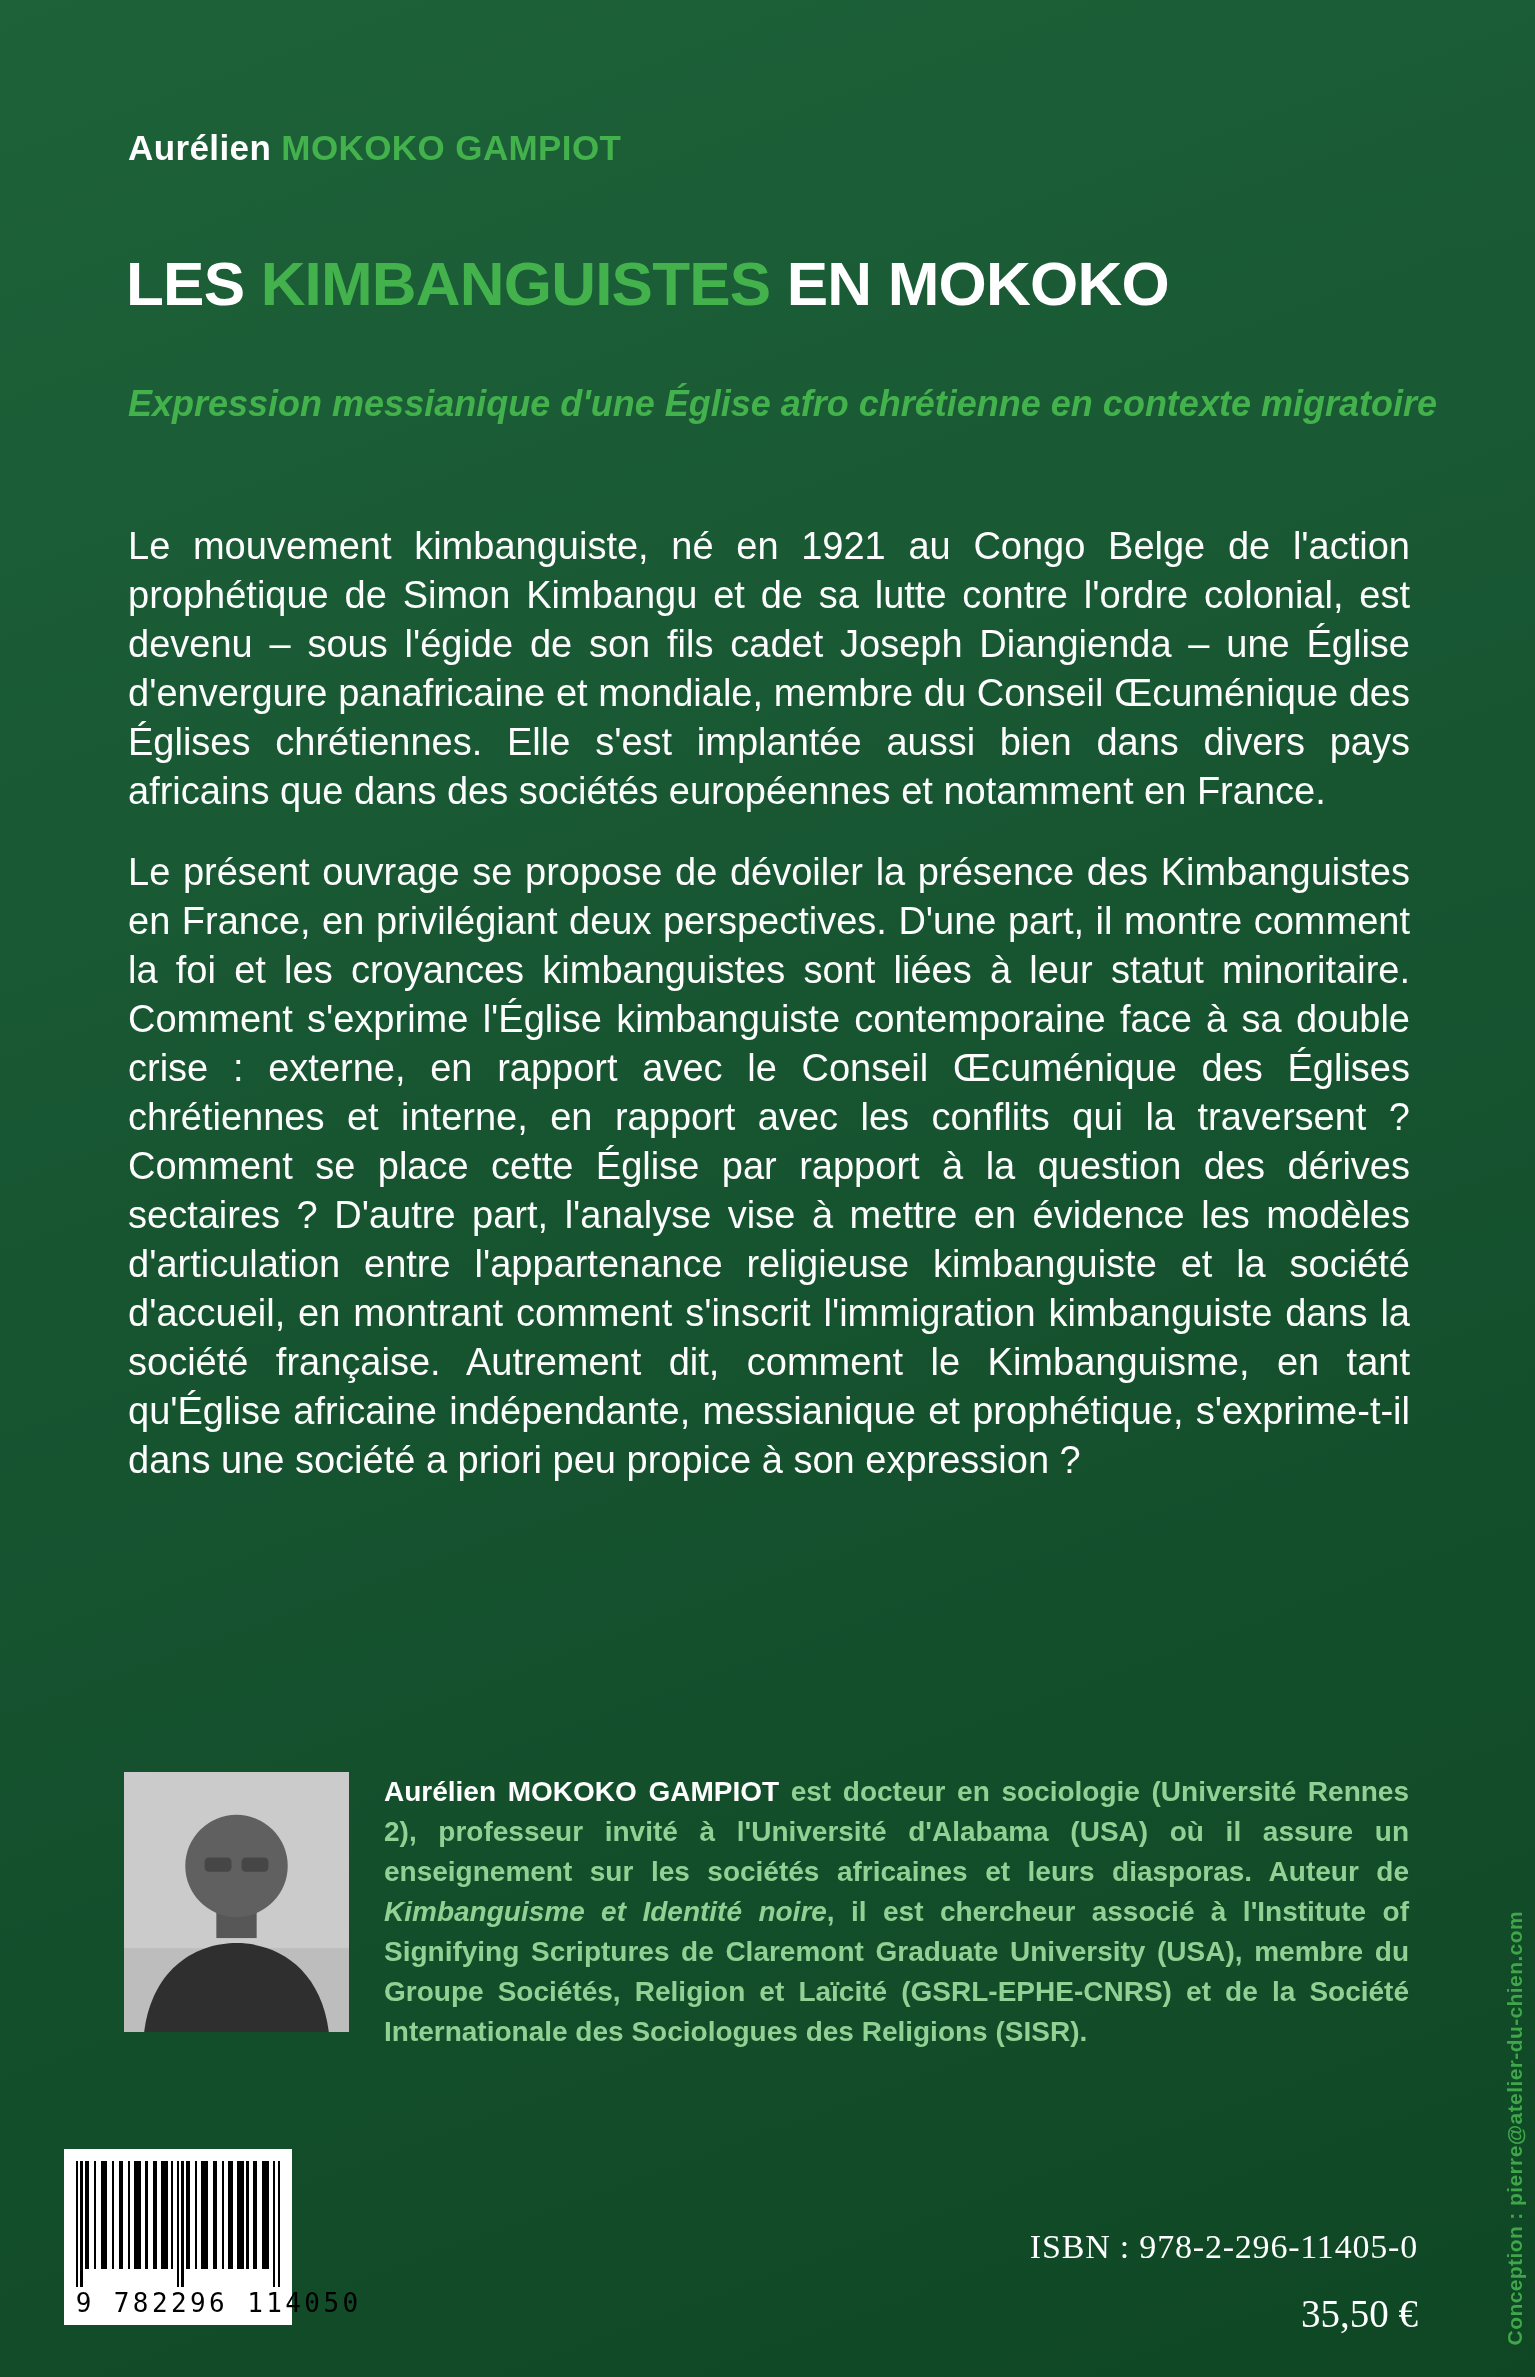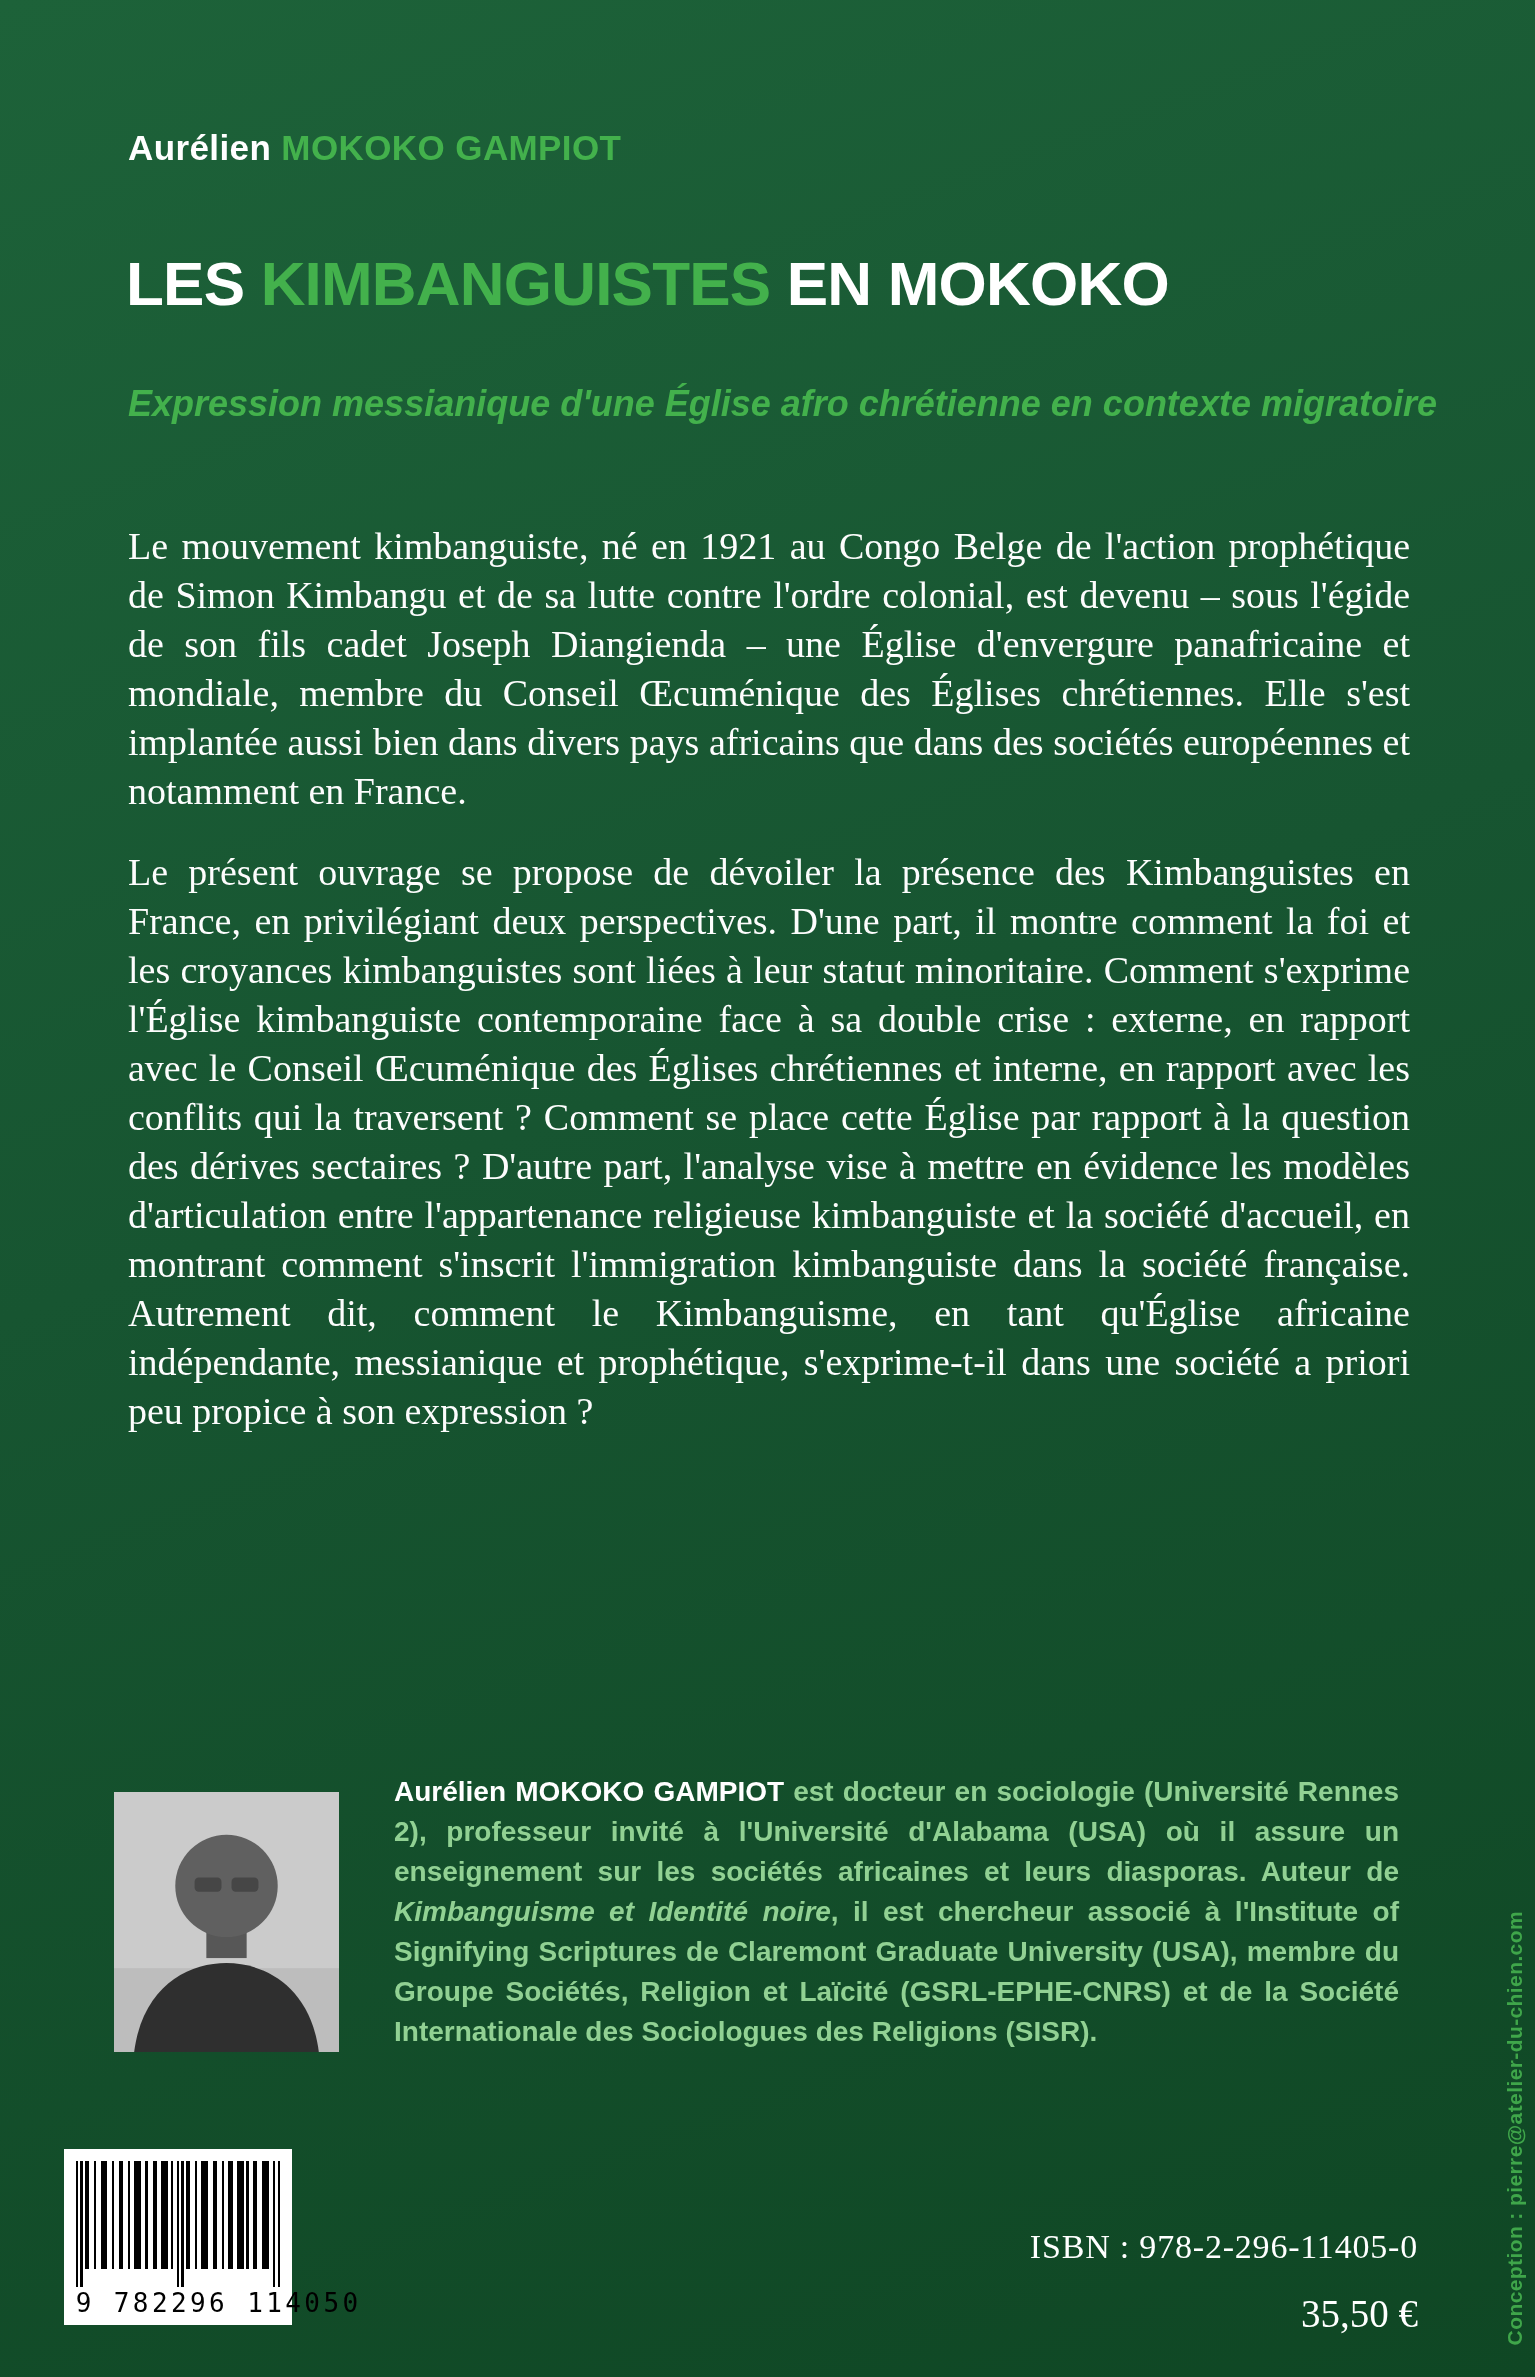--- a/index.html
+++ b/index.html
@@ -45,38 +45,37 @@
     font-weight: 700;
     color: #43b14c;
     white-space: nowrap;
   }
 
   .synopsis {
     position: absolute;
     left: 128px;
     top: 522px;
     width: 1282px;
-    font-family: Liberation Serif, serif;
   }
   .synopsis p {
     font-size: 38px;
     line-height: 49px;
     color: #fdfdfd;
     text-align: justify;
   }
   .synopsis p + p { margin-top: 32px; }
 
   .bio {
     position: absolute;
-    left: 114px;
+    left: 124px;
     top: 1772px;
     width: 1285px;
     display: flex;
-    gap: 55px;
-    align-items: flex-end;
+    gap: 35px;
+    align-items: flex-start;
   }
   .photo {
     flex: 0 0 225px;
     width: 225px;
     height: 260px;
     background: #cbcbcb;
     overflow: hidden;
   }
   .photo svg { display: block; width: 225px; height: 260px; }
   .bio-text {

